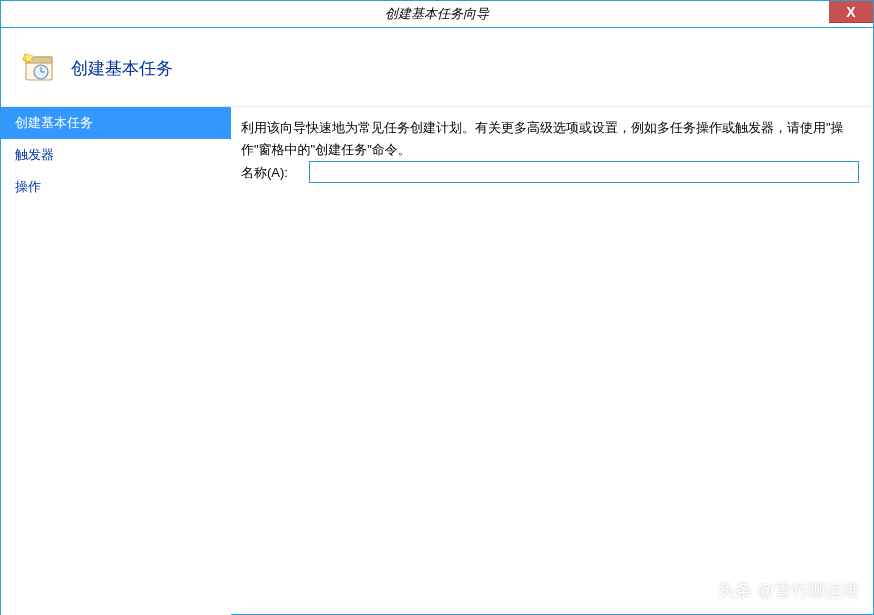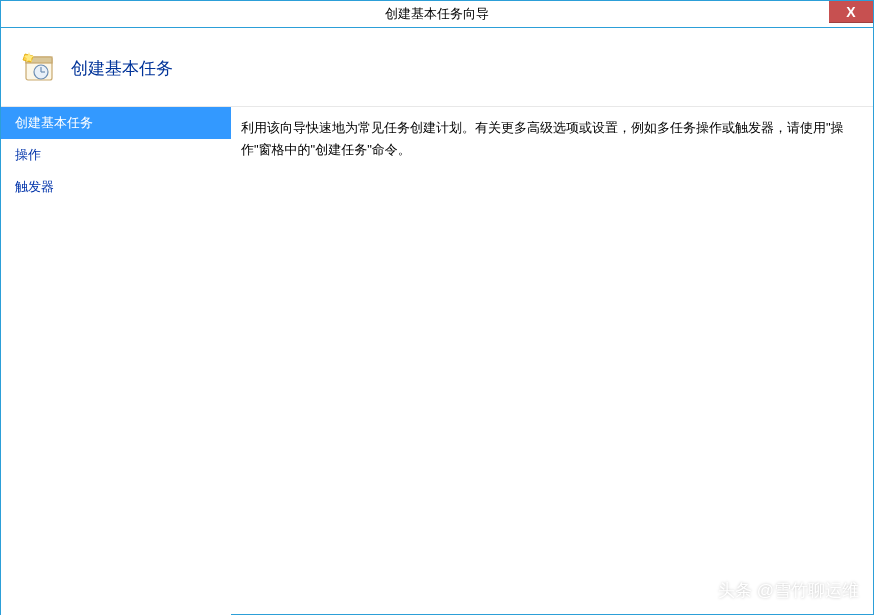--- a/index.html
+++ b/index.html
@@ -28,20 +28,21 @@
       background: #fff;
       border-bottom: 1px solid #2c9fd8;
       display: flex;
       align-items: center;
       justify-content: center;
       position: relative;
     }
     .titlebar-text {
       color: #000;
       font-size: 13px;
+      font-style: italic;
     }
     .close-btn {
       position: absolute;
       right: 0;
       top: 0;
       width: 44px;
       height: 22px;
       background: #c75050;
       color: #fff;
       display: flex;
@@ -175,30 +176,34 @@
     </div>
     <div class="header-title">创建基本任务</div>
   </div>
 
   <div class="body">
     <div class="sidebar">
       <div class="sidebar-item selected">
         <span>创建基本任务</span>
       </div>
       <div class="sidebar-item">
+        <span>触发器</span>
+      </div>
+      <div class="sidebar-item">
         <span>操作</span>
-      </div>
-      <div class="sidebar-item">
-        <span>触发器</span>
       </div>
     </div>
 
     <div class="main">
       <div class="instruction">利用该向导快速地为常见任务创建计划。有关更多高级选项或设置，例如多任务操作或触发器，请使用"操作"窗格中的"创建任务"命令。</div>
 
+      <div class="form-row">
+        <div class="form-label">名称(A):</div>
+        <input type="text" class="name-input" value="" style="">
+      </div>
 
     </div>
   </div>
 
   <div class="watermark">
     <svg class="watermark-icon" viewBox="0 0 20 20">
       <circle cx="10" cy="10" r="9" fill="none" stroke="#fff" stroke-width="1.5"></circle>
       <rect x="6" y="7" width="3" height="8" fill="#fff"></rect>
       <rect x="11" y="5" width="3" height="10" fill="#fff"></rect>
     </svg>

